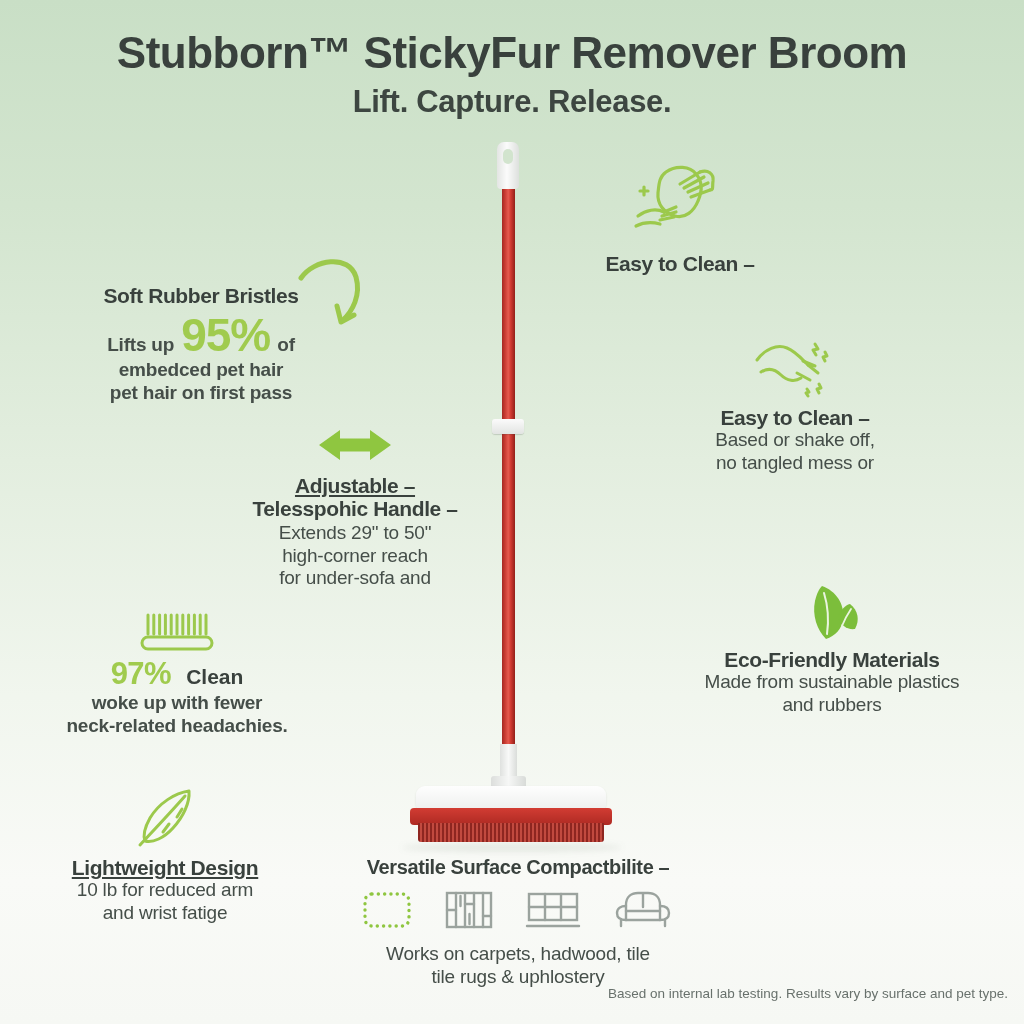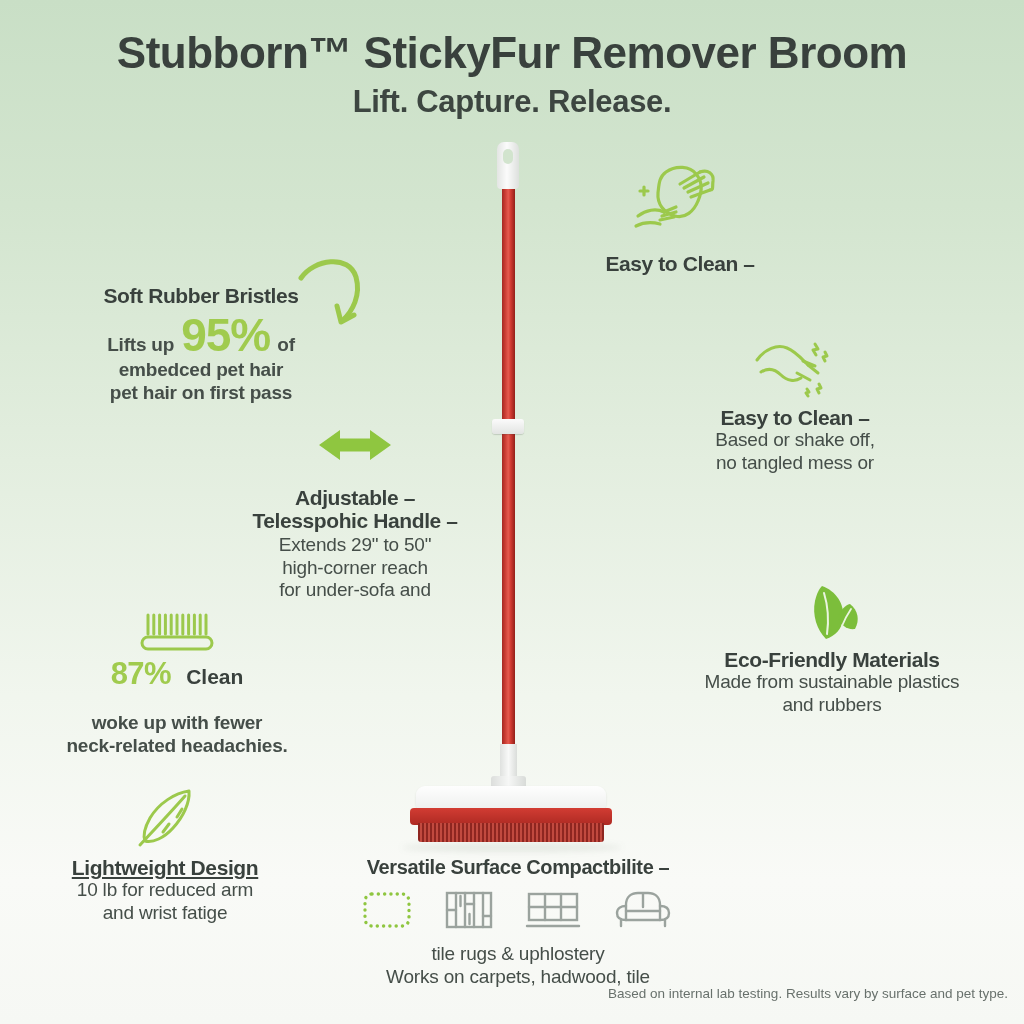--- a/index.html
+++ b/index.html
@@ -102,21 +102,21 @@
     </div>
     <div class="h" style="margin-top:2px;">Easy to Clean –</div>
   </div>
 
   <div class="callout" style="left:215px;top:428px;width:280px;">
     <div class="iconwrap">
       <svg width="72" height="34" viewBox="0 0 72 34">
         <polygon points="0,17 21,2 21,10.5 51,10.5 51,2 72,17 51,32 51,23.5 21,23.5 21,32" fill="#8FC640"></polygon>
       </svg>
     </div>
-    <div class="h" style="margin-top:24px;">Adjustable –</div>
+    <div class="h" style="margin-top:12px;text-decoration:underline;">Adjustable –</div>
     <div class="h">Telesspohic Handle –</div>
     <div class="b" style="margin-top:2px;">Extends 29" to 50"</div>
     <div class="b">high-corner reach</div>
     <div class="b">for under-sofa and</div>
   </div>
 
   <div class="callout" style="left:655px;top:336px;width:280px;">
     <div class="iconwrap">
       <svg width="80" height="64" viewBox="0 0 80 64" fill="none" stroke="#9CC94C" stroke-width="3" stroke-linecap="round" stroke-linejoin="round">
         <path d="M2 24 C 10 13, 22 8, 32 12 C 40 15, 46 22, 53 29"></path>
@@ -134,24 +134,24 @@
   </div>
 
   <div class="callout" style="left:32px;top:612px;width:290px;">
     <div class="iconwrap">
       <svg width="76" height="40" viewBox="0 0 76 40" fill="none" stroke="#9CC94C" stroke-width="3" stroke-linecap="round">
         <rect x="3" y="25" width="70" height="12" rx="6"></rect>
         <path d="M9 3 V22 M14.8 3 V22 M20.6 3 V22 M26.4 3 V22 M32.2 3 V22 M38 3 V22 M43.8 3 V22 M49.6 3 V22 M55.4 3 V22 M61.2 3 V22 M67 3 V22"></path>
       </svg>
     </div>
     <div class="statline" style="margin-top:4px;">
-      <span class="stat-mid">87%</span>
+      <span class="stat-mid">97%</span>
       <span class="stat-label">Clean</span>
     </div>
-    <div class="b bb" style="margin-top:20px;text-align:center;">woke up with fewer</div>
+    <div class="b bb" style="margin-top:0;text-align:center;">woke up with fewer</div>
     <div class="b bb">neck-related headachies.</div>
   </div>
 
   <div class="callout" style="left:672px;top:584px;width:320px;">
     <div class="iconwrap">
       <svg width="60" height="58" viewBox="0 0 60 58">
         <path d="M20 2 C 34 7, 43 20, 41 35 C 40 45, 33 52, 24 55 C 15 46, 10 31, 13 17 C 15 9, 17 5, 20 2 Z" fill="#7CBE3B"></path>
         <path d="M22 9 C 26 22, 27 36, 25 50" stroke="#EAF4DF" stroke-width="2" fill="none" stroke-linecap="round"></path>
         <path d="M48 20 C 56 26, 58 36, 53 45 C 45 46, 38 41, 36 33 C 39 26, 43 21, 48 20 Z" fill="#7CBE3B"></path>
         <path d="M49 25 C 45 31, 42 37, 40 42" stroke="#EAF4DF" stroke-width="1.8" fill="none" stroke-linecap="round"></path>
@@ -199,19 +199,19 @@
       </span>
       <span>
         <svg width="64" height="42" viewBox="0 0 64 42" fill="none" stroke="#9BA39E" stroke-width="2.4" stroke-linecap="round" stroke-linejoin="round">
           <path d="M15 31 V16 C15 7,21 4,27 4 H37 C43 4,49 7,49 16 V31"></path>
           <path d="M15 17 C10 17,6 19,6 24 C6 29,9 31,15 31 H49 C55 31,58 29,58 24 C58 19,54 17,49 17"></path>
           <path d="M32 5 V18 M15 22 H49"></path>
           <path d="M10 31 V37 M54 31 V37"></path>
         </svg>
       </span>
     </div>
+    <div class="b">Works on carpets, hadwood, tile</div>
     <div class="b">tile rugs &amp; uphlostery</div>
-    <div class="b">Works on carpets, hadwood, tile</div>
   </div>
 
   <div class="footnote">Based on internal lab testing. Results vary by surface and pet type.</div>
 
 </div>
 
 </body></html>

